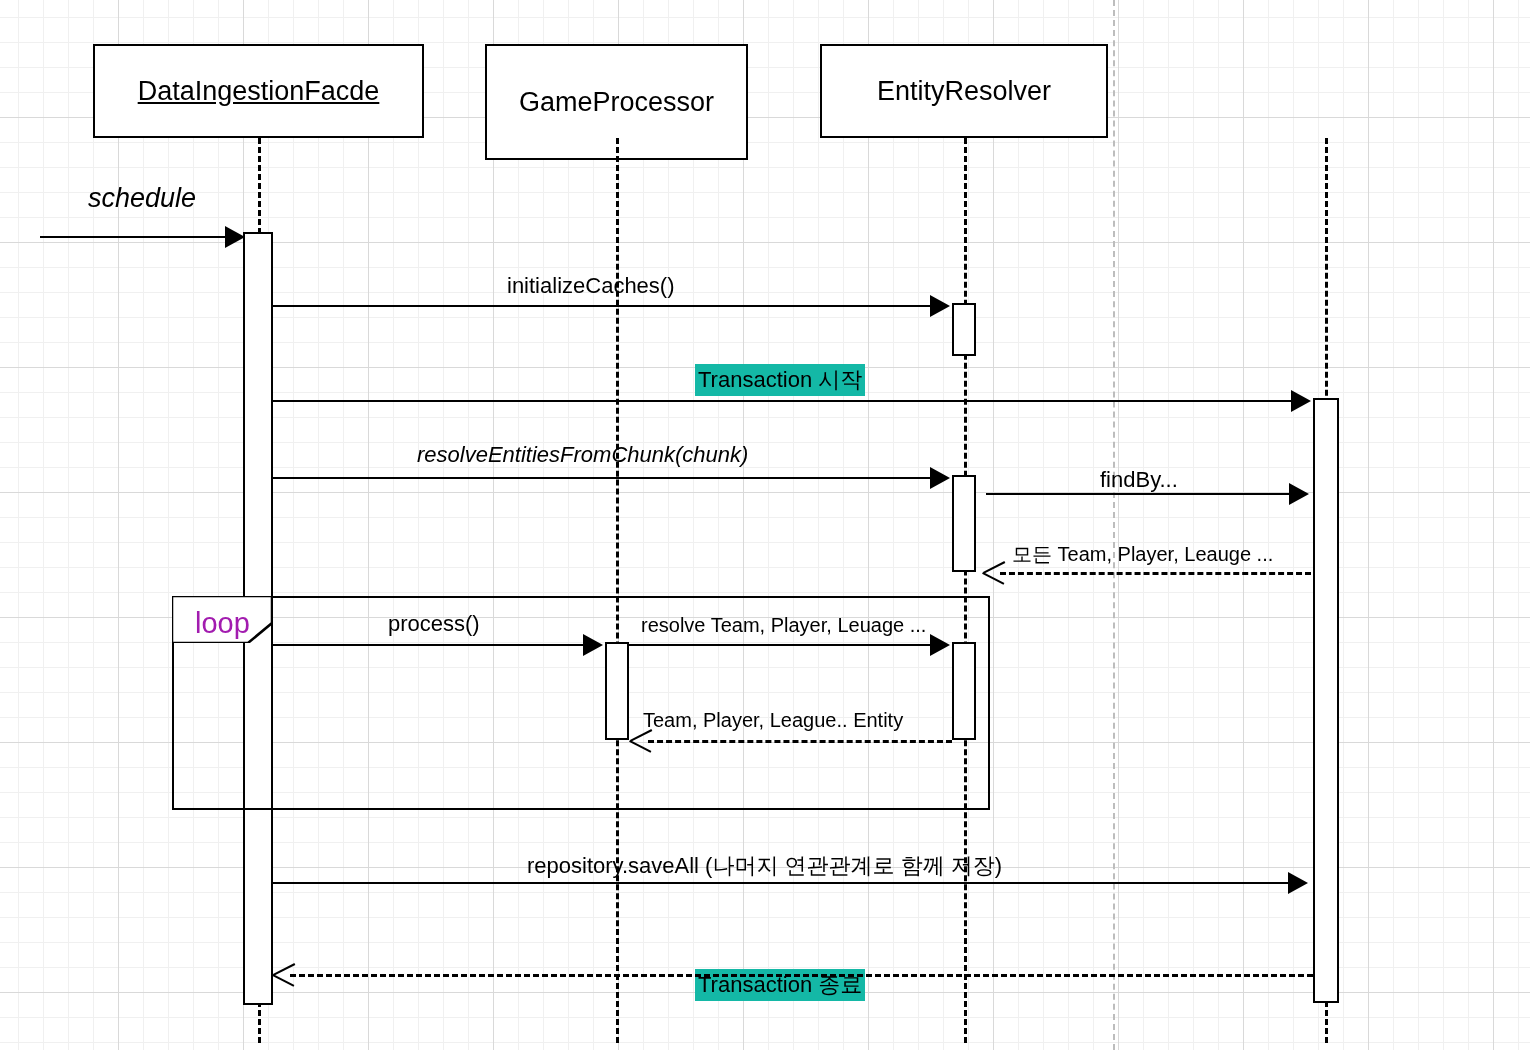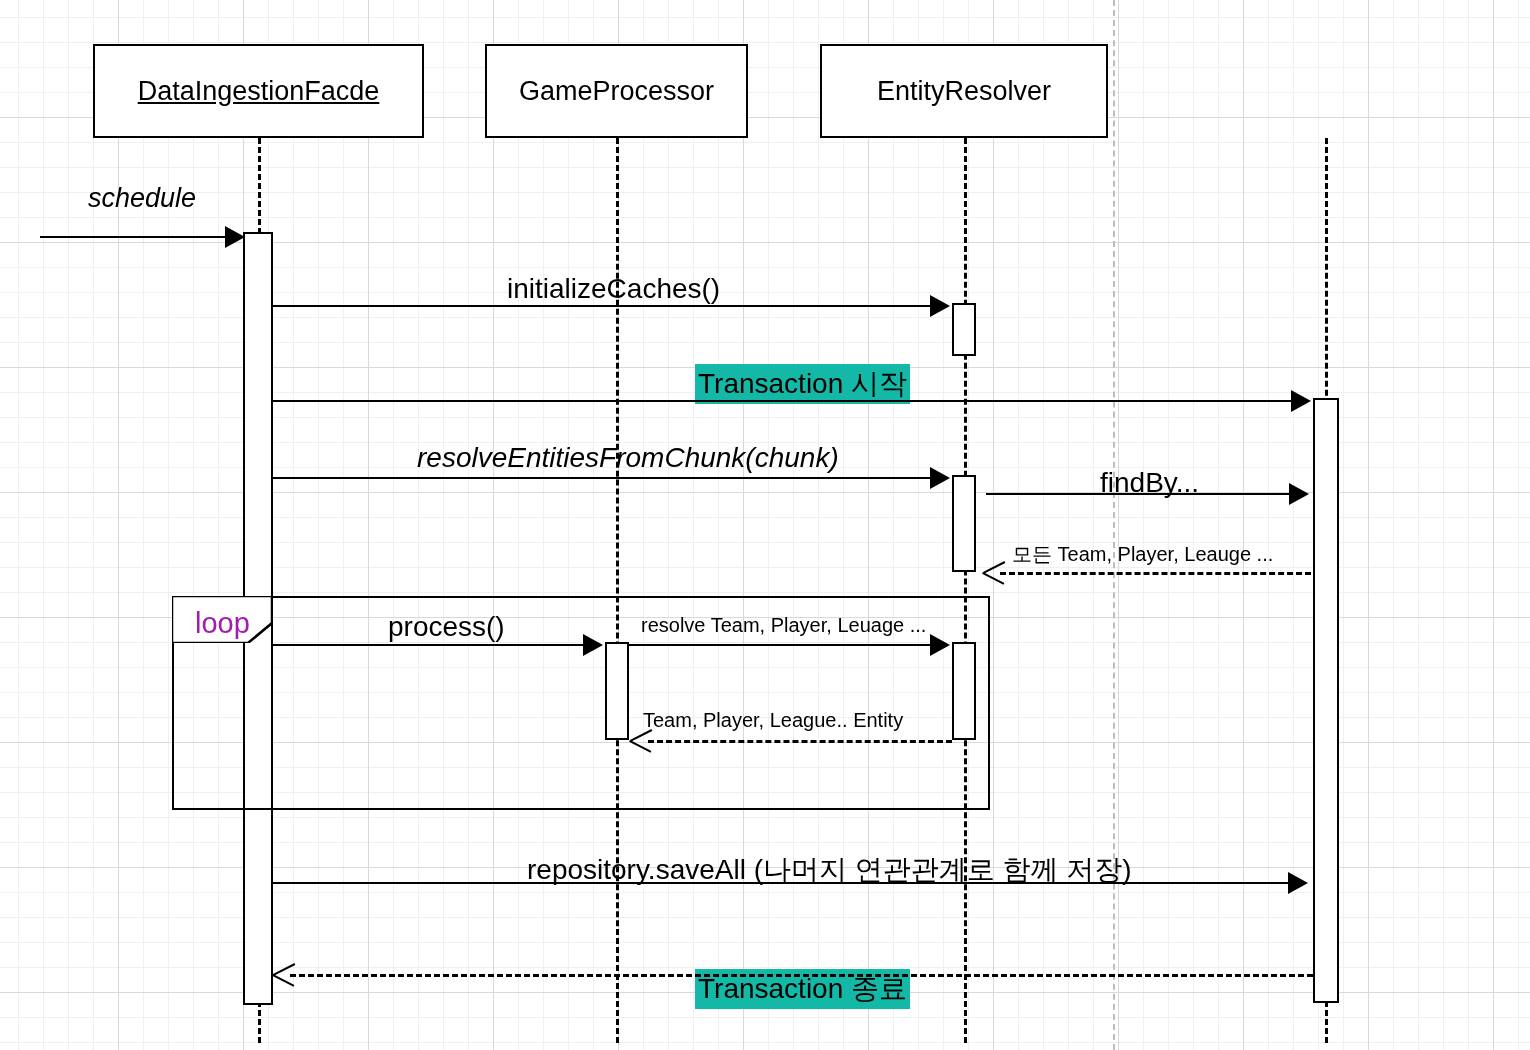--- a/index.html
+++ b/index.html
@@ -54,21 +54,21 @@
     position:absolute;width:22px;height:22px;
   }
   .arrowopen:before,.arrowopen:after{
     content:"";position:absolute;left:0;width:24px;height:0;
     border-top:2.5px solid #000;transform-origin:0 0;
   }
   .arrowopen:before{top:11px;transform:rotate(-27deg);}
   .arrowopen:after{top:11px;transform:rotate(27deg);}
 
   .msglabel{
-    position:absolute;font-size:28px;color:#000;white-space:nowrap;
+    position:absolute;font-size:22px;color:#000;white-space:nowrap;
   }
   .msglabel.small{font-size:20px;}
   .msglabel.hl{background:#14b8a6;padding:1px 3px;}
 
   
   .fragment{
     position:absolute;border:2.5px solid #000;background:transparent;
     box-sizing:border-box;
   }
   .fraglabelbox{
@@ -85,21 +85,21 @@
 <body>
 
 <div id="grid"></div>
 <div id="pagebreak"></div>
 
 <div id="canvas">
 
   <div class="participant" style="left:93px;top:44px;width:331px;height:94px;text-decoration:underline;">
     <span>DataIngestionFacde</span>
   </div>
-  <div class="participant" style="left:485px;top:44px;width:263px;height:94px;">
+  <div class="participant" style="left:485px;top:44px;width:263px;height:116px;">
     <span>GameProcessor</span>
   </div>
   <div class="participant" style="left:820px;top:44px;width:288px;height:94px;">
     <span>EntityResolver</span>
   </div>
 
   <div class="lifeline" style="left:258px;top:138px;height:905px;"></div>
   <div class="lifeline" style="left:616px;top:138px;height:905px;"></div>
   <div class="lifeline" style="left:964px;top:138px;height:905px;"></div>
   <div class="lifeline" style="left:1325px;top:138px;height:905px;"></div>

